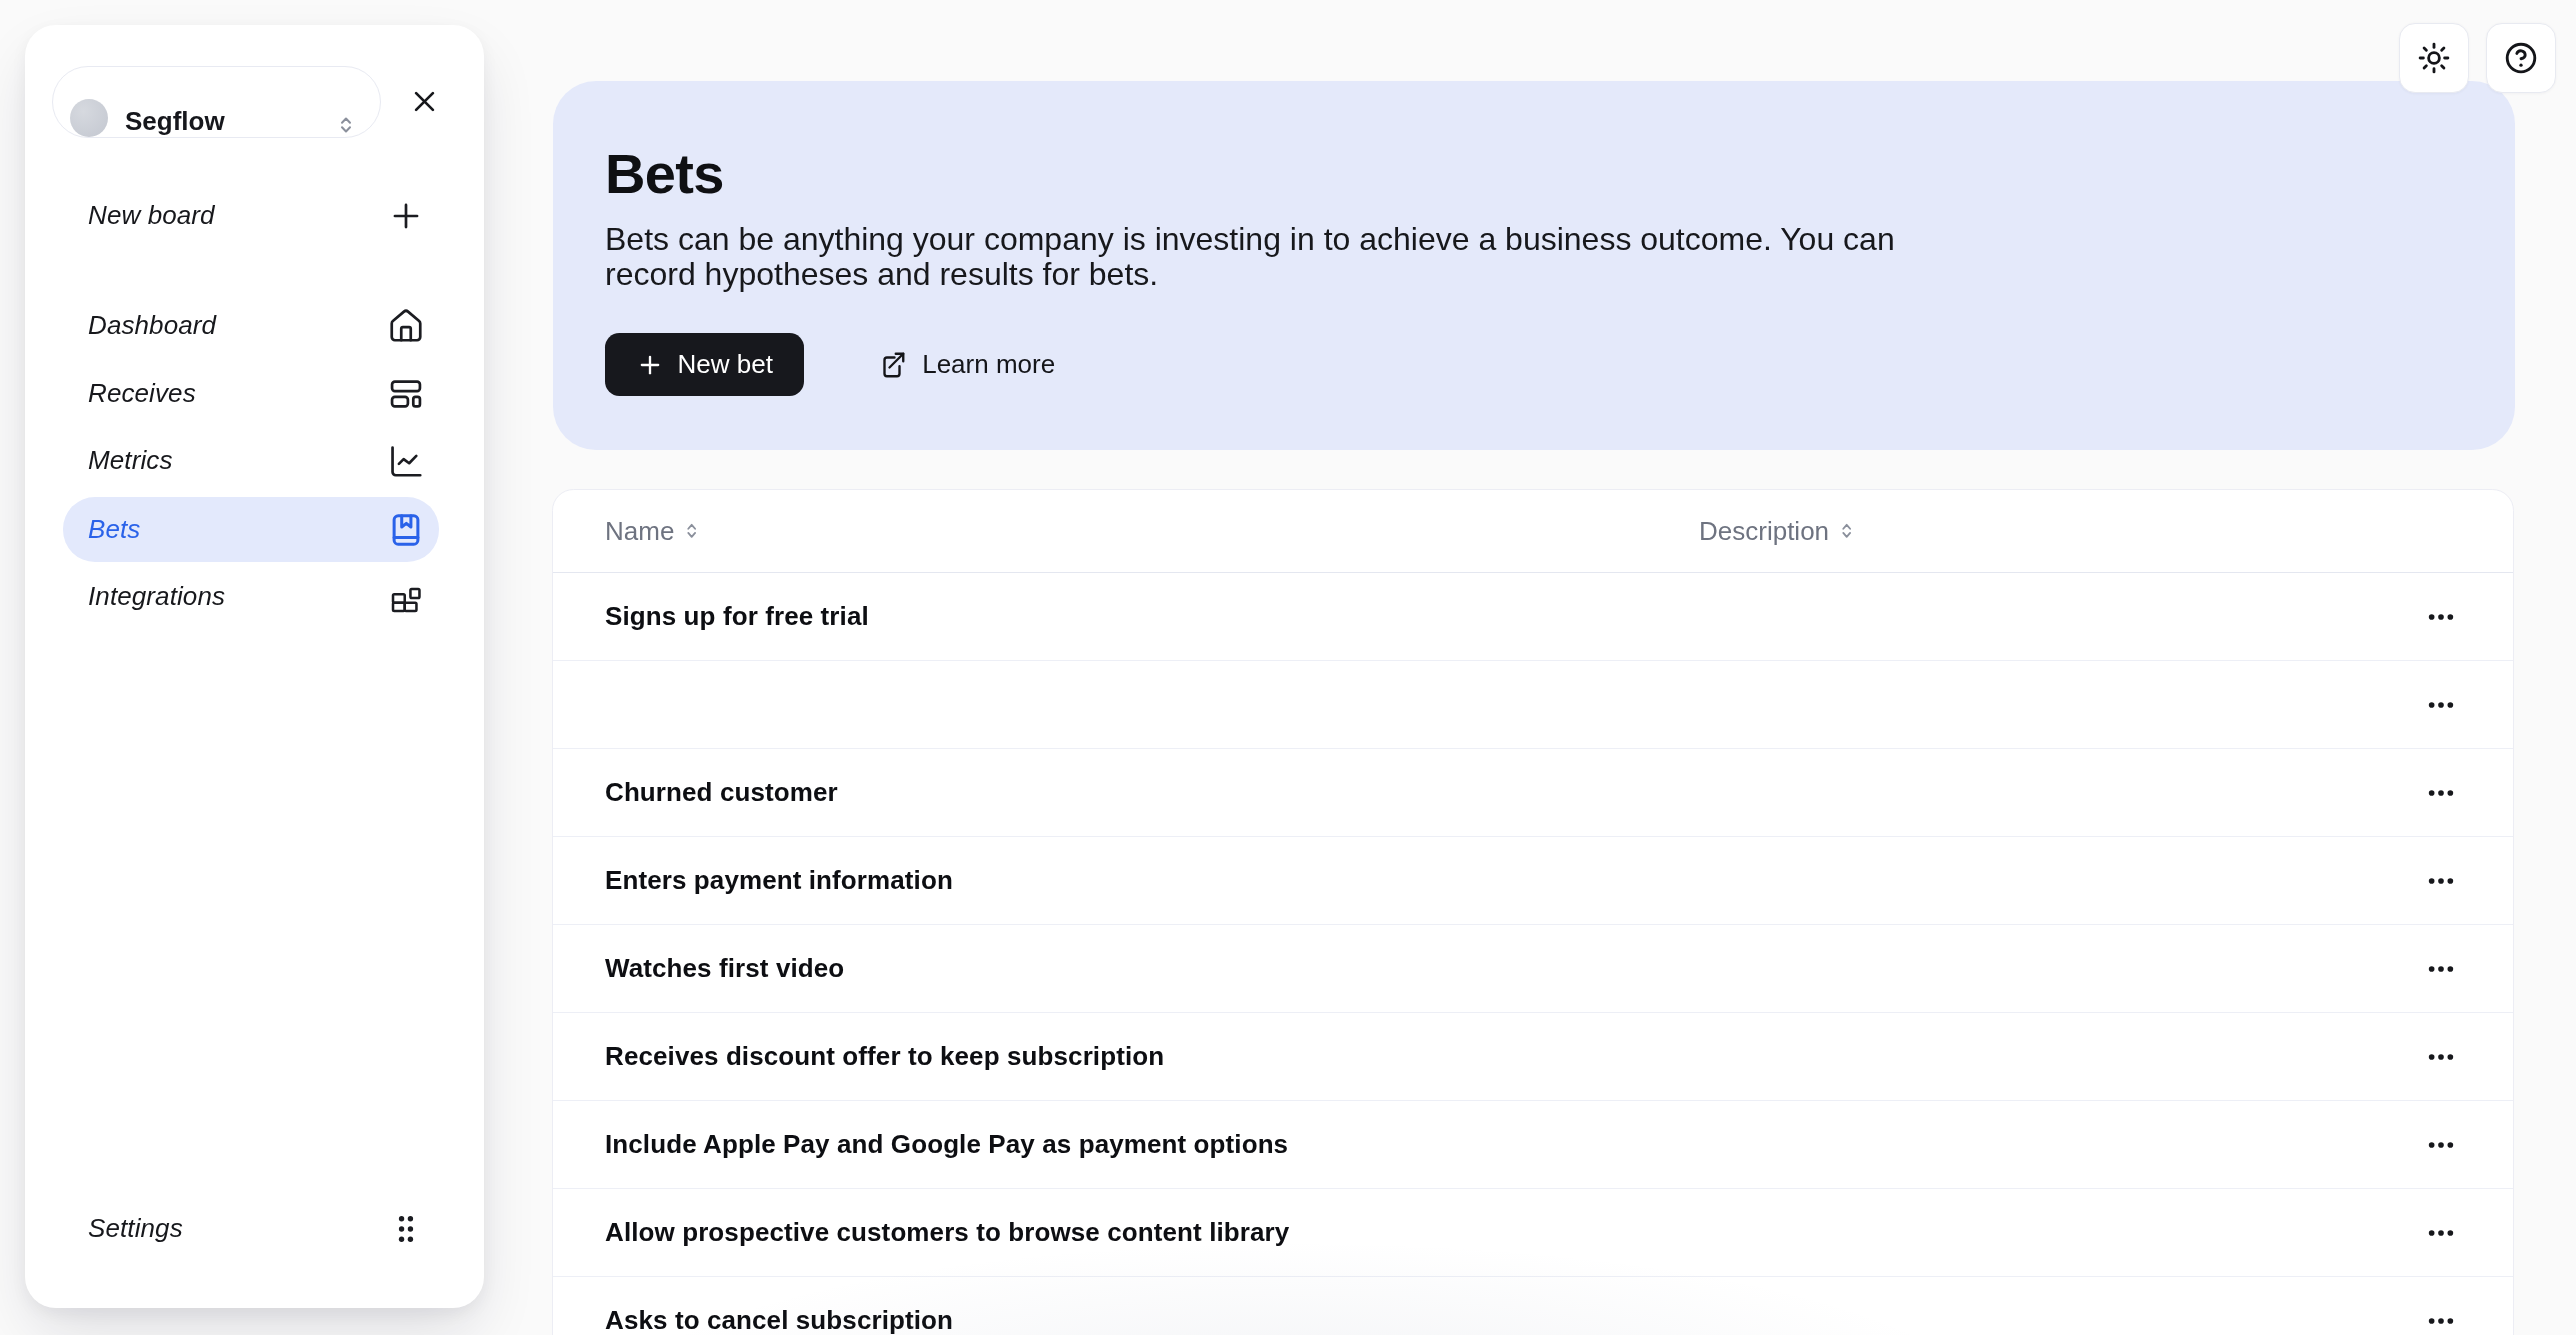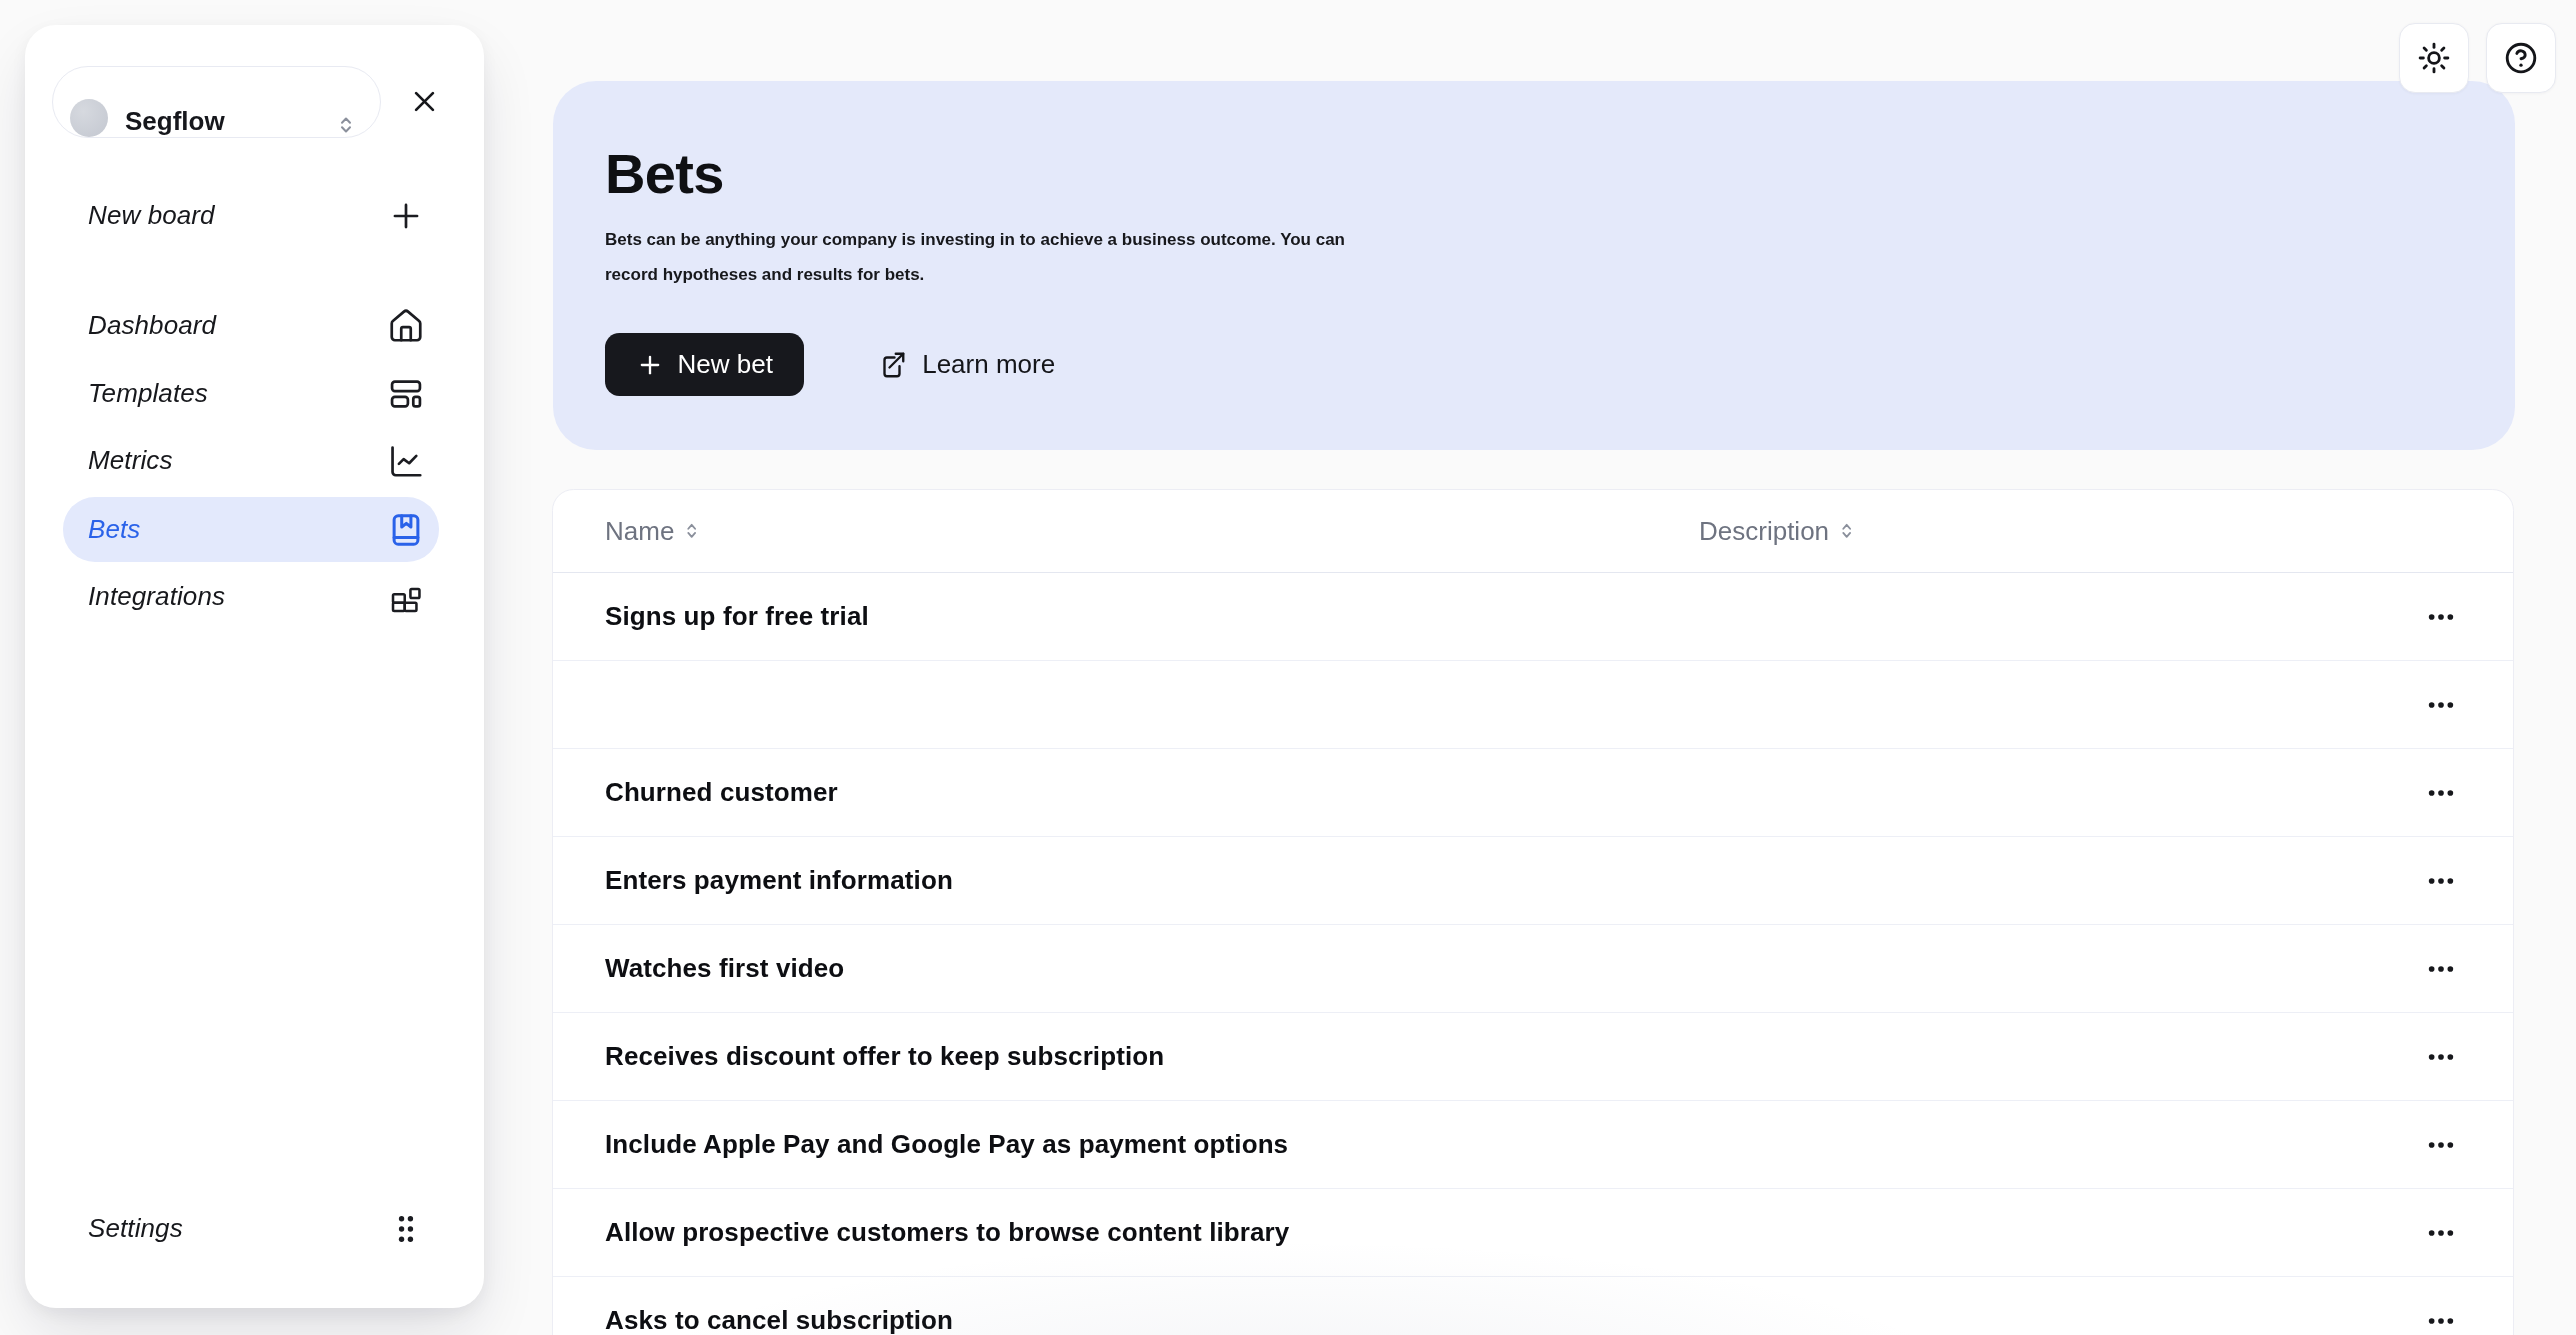--- a/index.html
+++ b/index.html
@@ -45,21 +45,21 @@
   .nav-item.active .lbl{color:#2a62e9;}
   .nav-item.active .ico{color:#2a62e9;}
 
   
   .hero{
     position:absolute;left:553px;top:81px;width:1962px;height:369px;
     background:#e4e9fa;border-radius:43px;box-sizing:border-box;
     padding:59px 0 0 52px;
   }
   .hero-title{font-size:56px;line-height:67px;font-weight:700;color:#0f1013;letter-spacing:-0.7px;}
-  .hero-desc{margin-top:15.3px;font-size:17px;line-height:35px;font-weight:700;color:#17181c;}
+  .hero-desc{margin-top:15.3px;font-size:32px;line-height:35px;font-weight:400;color:#17181c;}
   .hero-actions{margin-top:41px;display:flex;align-items:center;}
   .btn-primary{
     height:63px;background:#17181d;color:#ffffff;border:none;border-radius:14.4px;
     display:inline-flex;align-items:center;gap:13.5px;padding:2px 31px;
     font-size:26px;font-weight:500;font-family:inherit;cursor:pointer;
   }
   .btn-link{
     margin-left:67px;display:inline-flex;align-items:center;gap:15.3px;
     font-size:26px;font-weight:500;color:#141519;cursor:pointer;background:none;border:none;font-family:Liberation Sans, sans-serif;
   }
@@ -139,21 +139,21 @@
     <span class="lbl">Dashboard</span>
     <span class="ico">
       <svg width="38" height="38" viewBox="0 0 24 24" fill="none" stroke="currentColor" stroke-width="1.7" stroke-linecap="round" stroke-linejoin="round">
           <path d="M3 10.4a2 2 0 0 1 .71-1.53l7-5.96a2 2 0 0 1 2.58 0l7 5.96A2 2 0 0 1 21 10.4V19a2 2 0 0 1-2 2H5a2 2 0 0 1-2-2z"></path>
           <path d="M15 21v-7.3a1 1 0 0 0-1-1h-4a1 1 0 0 0-1 1V21"></path>
         </svg>
     </span>
   </div>
 
   <div class="nav-item" style="top:336px">
-    <span class="lbl">Templates</span>
+    <span class="lbl">Receives</span>
     <span class="ico">
       <svg width="38" height="38" viewBox="0 0 24 24" fill="none" stroke="currentColor" stroke-width="1.7" stroke-linejoin="round">
           <rect x="3.2" y="4.2" width="17.6" height="6" rx="1.8"></rect>
           <rect x="3.2" y="13.8" width="10" height="6" rx="1.8"></rect>
           <rect x="16.6" y="13.8" width="4.2" height="6" rx="1.4"></rect>
         </svg>
     </span>
   </div>
 
   <div class="nav-item" style="top:403px">

